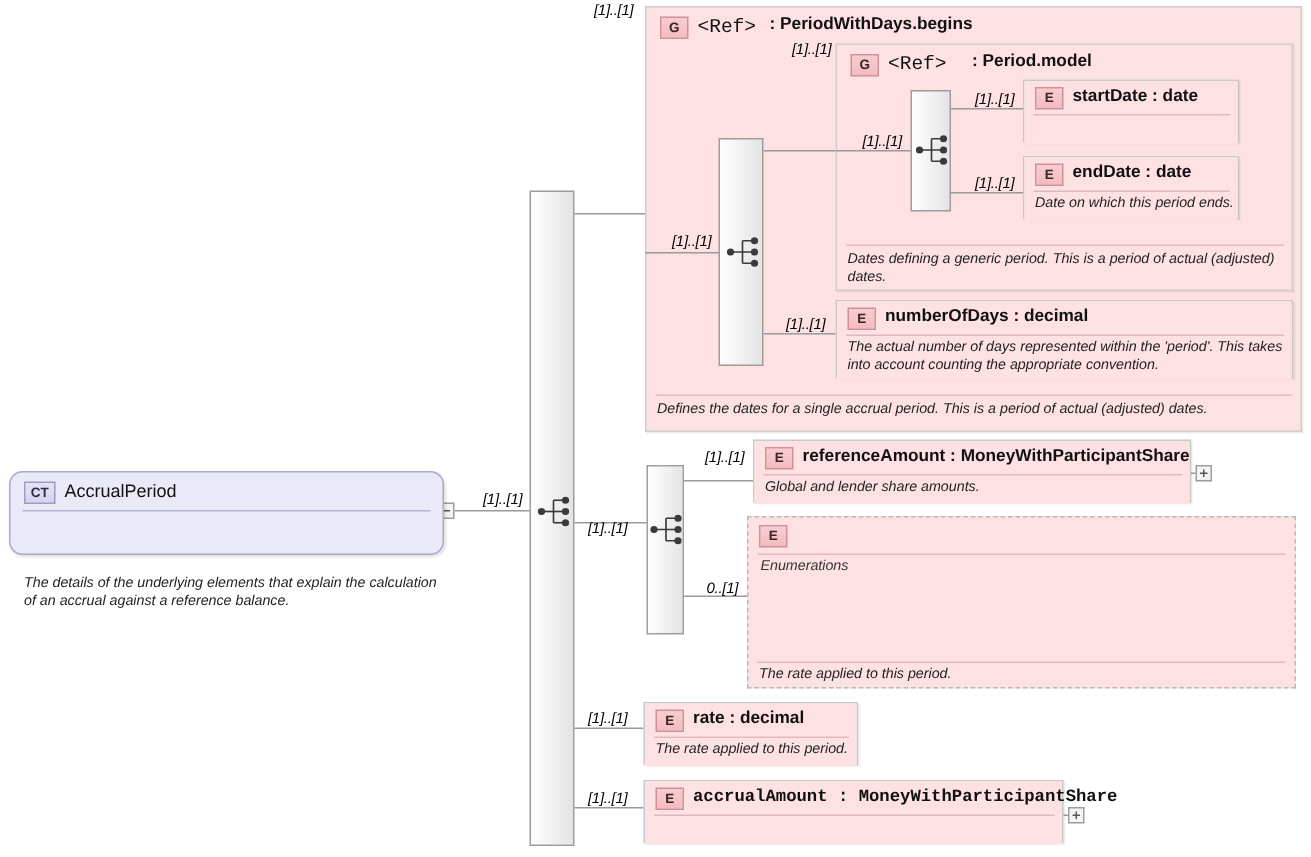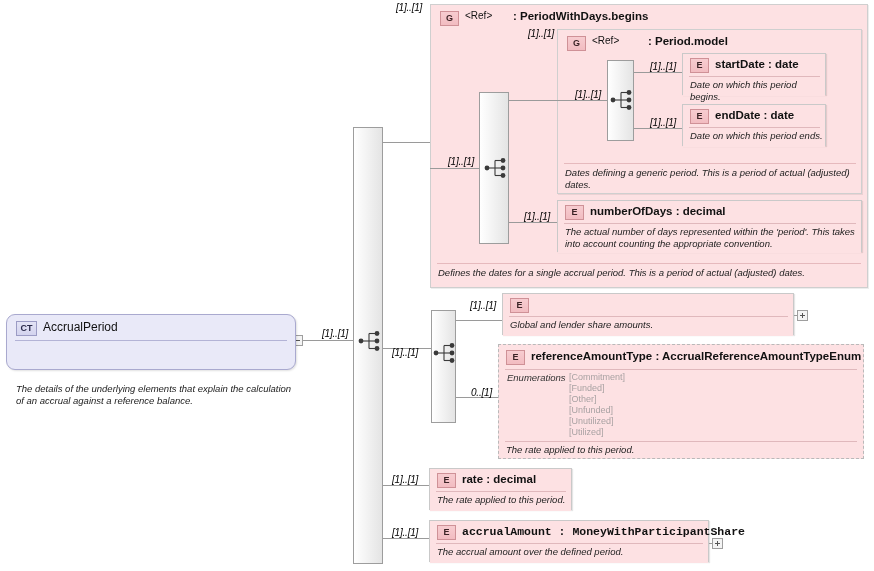--- a/index.html
+++ b/index.html
@@ -113,23 +113,24 @@
     font-family:"Liberation Sans", sans-serif;
   }
   .badge.ct{
     background:linear-gradient(to bottom,#e3e3f5 0%,#d3d3ee 100%);
     border:1px solid #9b9bc4;
     color:#2a2a4a;
     width:21px;height:15px;
   }
   .refword{
     position:absolute;
-    font-size:10px;
+    font-size:13px;
     color:#111;
     white-space:nowrap;
+    font-family:Liberation Mono, monospace;
   }
 
   
   .ctbox{
     position:absolute;
     background:#e9e9f8;
     border:1px solid #a9a9cf;
     border-radius:9px;
     box-sizing:border-box;
     box-shadow:1px 1px 2px rgba(0,0,0,.12);
@@ -287,21 +288,20 @@
   <div class="hline abs" style="left:634px;top:128px;width:48px;"></div>
   <div class="card" style="left:650px;top:61px;">[1]..[1]</div>
   <div class="card" style="left:650px;top:117px;">[1]..[1]</div>
 
   <div class="ebox" style="left:682px;top:53px;width:144px;height:42px;">
     <div class="ebox-head" style="height:22px;"></div>
     <div class="ebox-body" style="top:22px;height:20px;"></div>
     <div class="badge" style="left:7px;top:4px;">E</div>
     <div class="ename" style="left:32px;top:4px;">startDate  : date</div>
     <div class="sep" style="left:6px;top:22px;width:131px;"></div>
-    <div class="eannot" style="left:7px;top:25px;width:133px;">Date on which this period begins.</div>
   </div>
 
   <div class="ebox" style="left:682px;top:104px;width:144px;height:42px;">
     <div class="ebox-head" style="height:22px;"></div>
     <div class="ebox-body" style="top:22px;height:20px;"></div>
     <div class="badge" style="left:7px;top:4px;">E</div>
     <div class="ename" style="left:32px;top:4px;">endDate  : date</div>
     <div class="sep" style="left:6px;top:22px;width:131px;"></div>
     <div class="eannot" style="left:7px;top:25px;width:133px;">Date on which this period ends.</div>
   </div>
@@ -332,56 +332,47 @@
 
   <div class="hline abs" style="left:456px;top:320px;width:46px;"></div>
   <div class="hline abs" style="left:456px;top:397px;width:46px;"></div>
   <div class="card" style="left:470px;top:300px;">[1]..[1]</div>
   <div class="card" style="left:471px;top:387px;">0..[1]</div>
 
   <div class="ebox" style="left:502px;top:293px;width:292px;height:42px;">
     <div class="ebox-head" style="height:22px;"></div>
     <div class="ebox-body" style="top:22px;height:20px;"></div>
     <div class="badge" style="left:7px;top:4px;">E</div>
+    <div class="ename" style="left:32px;top:4px;">referenceAmount : MoneyWithParticipantShare</div>
     <div class="sep" style="left:6px;top:22px;width:279px;"></div>
     <div class="eannot" style="left:7px;top:25px;width:280px;">Global and lender share amounts.</div>
   </div>
   <div class="hline abs" style="left:794px;top:315px;width:4px;"></div>
   <div class="expander plus" style="left:797px;top:310px;"></div>
 
   <div class="ebox dashed" style="left:498px;top:344px;width:366px;height:115px;background:#fde1e3;">
     <div class="badge" style="left:7px;top:5px;">E</div>
-    <div class="ename" style="left:32px;top:5px;">referenceAmountType : AccrualReferenceAmountTypeEnum</div>
     <div class="sep" style="left:6px;top:24px;width:352px;"></div>
     <div class="enum-label" style="left:8px;top:27px;">Enumerations</div>
-    <div class="enum-list" style="left:70px;top:27px;">
-      <div>[Commitment]</div>
-      <div>[Funded]</div>
-      <div>[Other]</div>
-      <div>[Unfunded]</div>
-      <div>[Unutilized]</div>
-      <div>[Utilized]</div>
-    </div>
     <div class="sep" style="left:6px;top:96px;width:352px;"></div>
     <div class="eannot" style="left:7px;top:99px;width:352px;">The rate applied to this period.</div>
   </div>
 
   <div class="ebox" style="left:429px;top:468px;width:143px;height:42px;">
     <div class="ebox-head" style="height:22px;"></div>
     <div class="ebox-body" style="top:22px;height:20px;"></div>
     <div class="badge" style="left:7px;top:4px;">E</div>
     <div class="ename" style="left:32px;top:4px;">rate          : decimal</div>
     <div class="sep" style="left:6px;top:22px;width:130px;"></div>
     <div class="eannot" style="left:7px;top:25px;width:132px;">The rate applied to this period.</div>
   </div>
 
   <div class="ebox" style="left:429px;top:520px;width:280px;height:42px;">
     <div class="ebox-head" style="height:22px;"></div>
     <div class="ebox-body" style="top:22px;height:20px;"></div>
     <div class="badge" style="left:7px;top:4px;">E</div>
     <div class="ename" style="left:32px;top:4px;font-family:Liberation Mono, monospace;">accrualAmount : MoneyWithParticipantShare</div>
     <div class="sep" style="left:6px;top:22px;width:267px;"></div>
-    <div class="eannot" style="left:7px;top:25px;width:268px;">The accrual amount over the defined period.</div>
   </div>
   <div class="hline abs" style="left:709px;top:543px;width:4px;"></div>
   <div class="expander plus" style="left:712px;top:538px;"></div>
 
 </div>
 
 </body></html>

